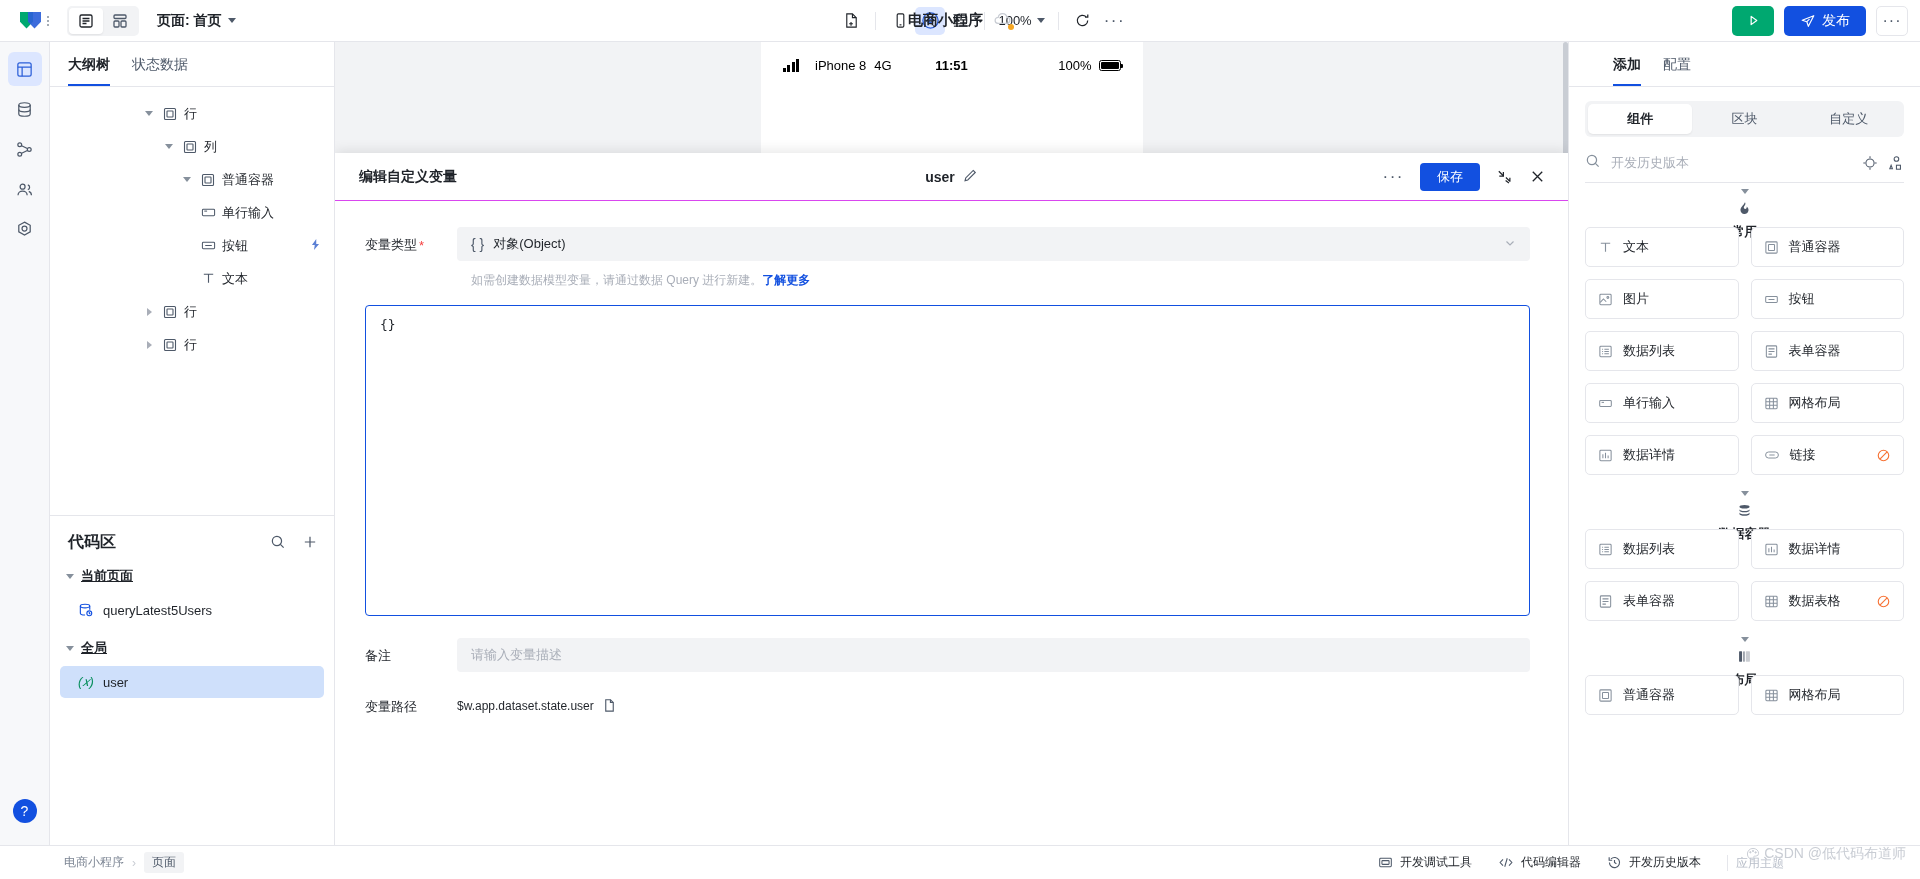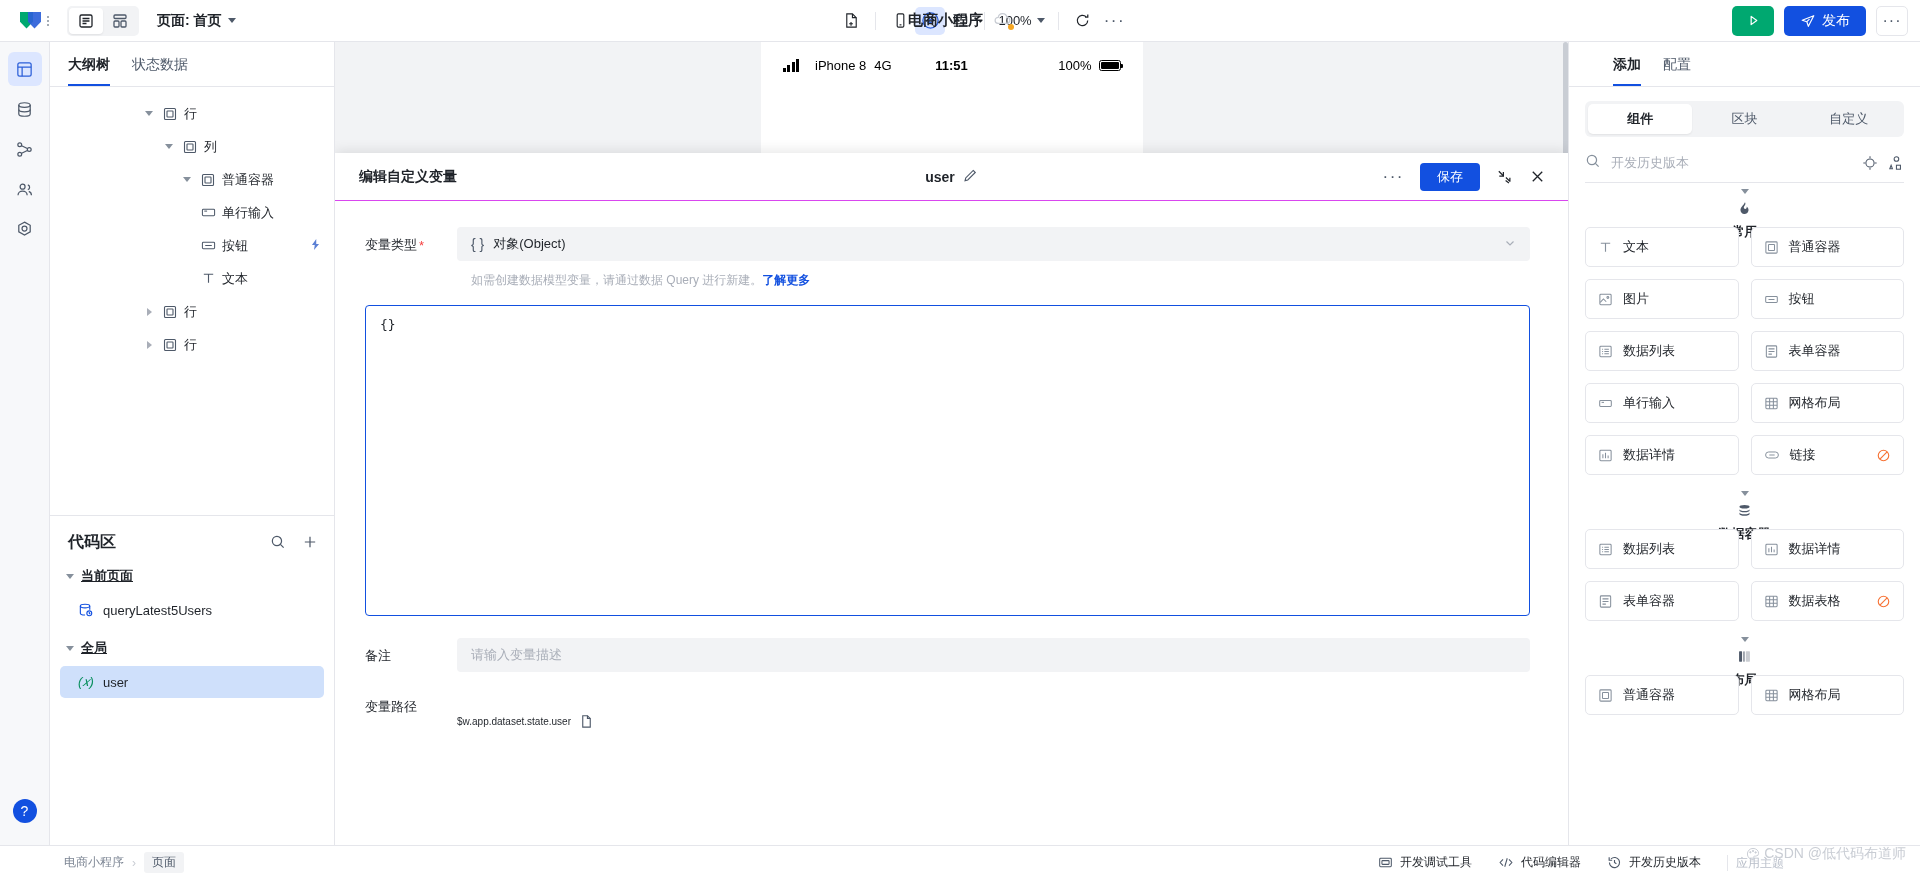--- a/index.html
+++ b/index.html
@@ -198,21 +198,21 @@
   .hint a { color: #1250e0; text-decoration: none; font-weight: 700; cursor: pointer; }
   .ta-box {
     border: 1px solid #1250e0; border-radius: 4px; height: 311px;
     font-family: "DejaVu Sans Mono", "Liberation Mono", monospace;
     font-size: 13px; padding: 11px 14px; color: #1f2329; background: #fff; overflow: auto;
   }
   .inp-box {
     height: 34px; background: #f2f3f5; border-radius: 4px; display: flex; align-items: center;
     padding: 0 14px; font-size: 13px; color: #a9aeb8; cursor: text;
   }
-  .path-row { display: flex; align-items: center; gap: 8px; padding-top: 9px; font-size: 10px; margin-top: 16px; }
+  .path-row { display: flex; align-items: center; gap: 8px; padding-top: 9px; font-size: 12px; }
   .copy-ico { color: #4e5969; cursor: pointer; display: flex; }
 
   
   .rightpanel {
     width: 352px; min-width: 352px; background: #fff; border-left: 1px solid #e5e6eb;
     display: flex; flex-direction: column; overflow: hidden;
   }
   .rp-tabs { display: flex; gap: 22px; padding: 14px 20px 0 4px; margin-left: 40px; }
   .seg2 { margin: 14px 16px 0 16px; background: #f2f3f5; border-radius: 6px; padding: 3px; display: flex; }
   .seg2-item {

